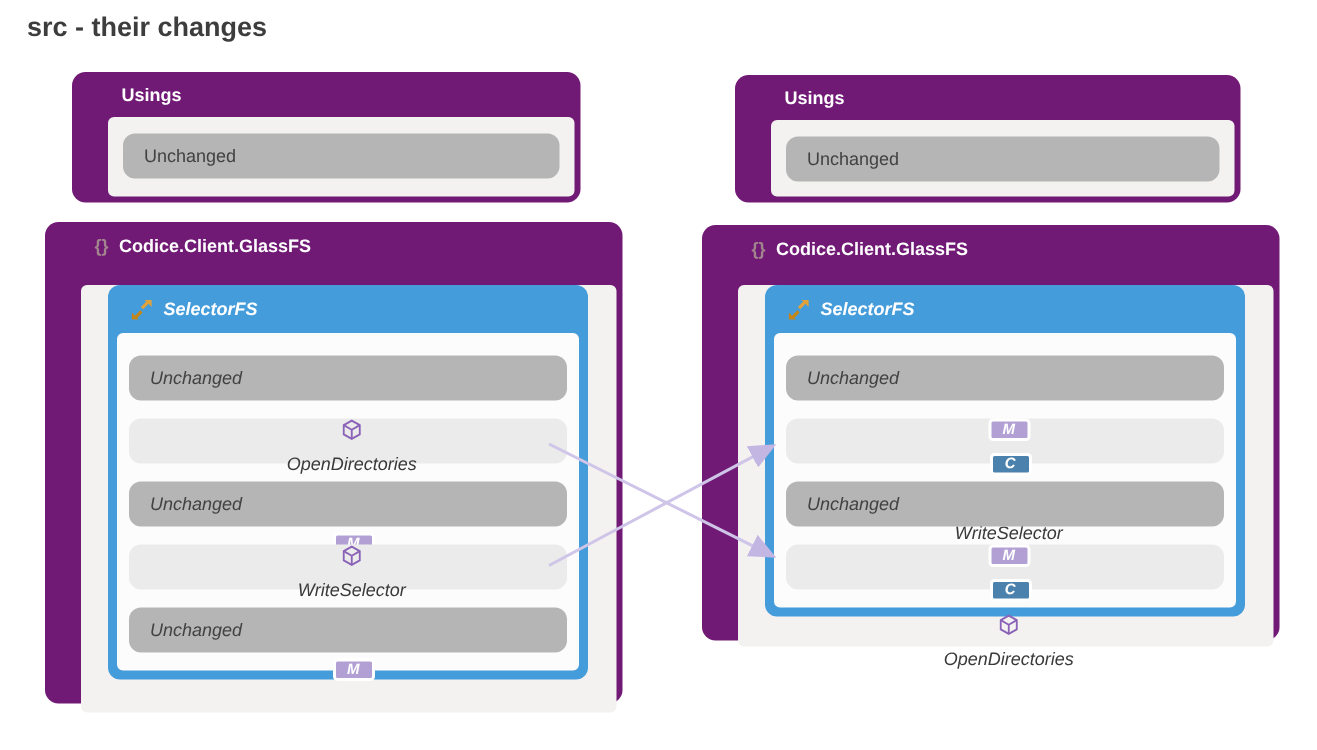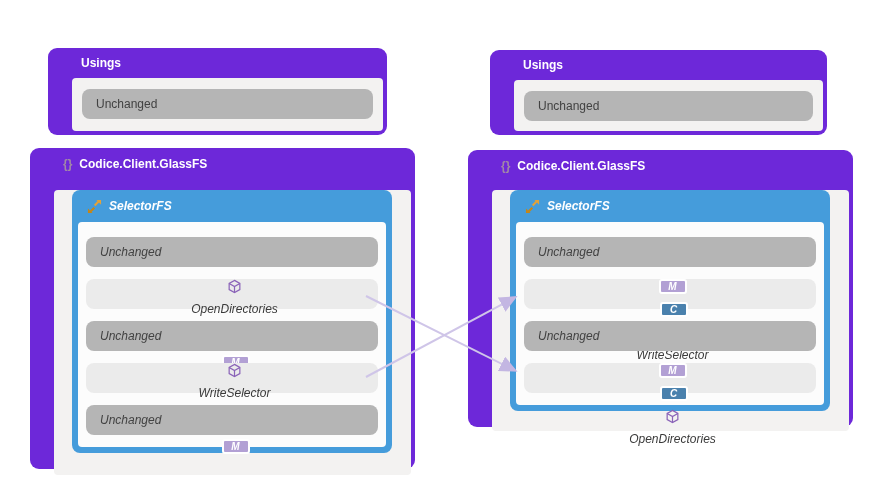--- a/index.html
+++ b/index.html
@@ -10,21 +10,21 @@
   .col { position:absolute; top:0; width:440px; height:500px; }
   .col-src { left:0; }
   .col-dst { left:438px; }
 
   .heading {
     position:absolute; left:18px; top:8px; margin:0;
     font-size:18px; font-weight:bold; color:#3d3d3d;
   }
 
   .box { position:absolute; border-radius:9px; box-sizing:border-box; padding:0 4px 4px; }
-  .box-dark  { background:#6d28d9;padding-left:24px; }
+  .box-dark  { background:#701a75;padding-left:24px; }
   .box-light { background:#459cdb;font-style:italic; }
 
   .box-header {
     display:flex; align-items:center; gap:7px;
     color:#ffffff; font-size:12px; font-weight:bold; padding:0 9px;
   }
   .usings-box .box-header { height:30px; }
   .ns-box .box-header, .class-box .box-header { height:32px; }
 
   .box-body { background:#f3f2f1; border-radius:4px; box-sizing:border-box; }
@@ -76,20 +76,21 @@
   
   .arrows { position:absolute; left:0; top:0; pointer-events:none; z-index:10; }
   .arrows line { stroke:#cfc5e8; stroke-width:2; }
 </style>
 </head>
 <body>
 
 <div class="canvas">
 
   <section class="col col-src">
+    <h2 class="heading">src - their changes</h2>
 
     <div class="box box-dark usings-box">
       <div class="box-header">
         <span>Usings</span>
       </div>
       <div class="box-body">
         <div class="row row-unchanged">Unchanged</div>
       </div>
     </div>
 

